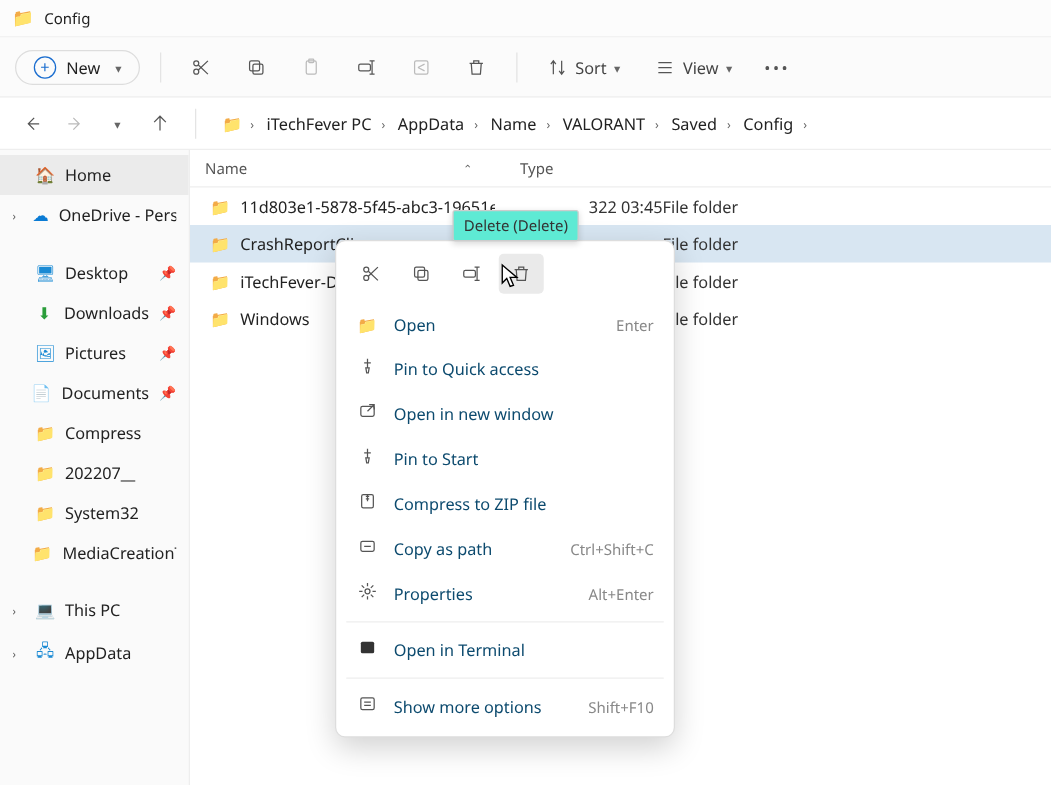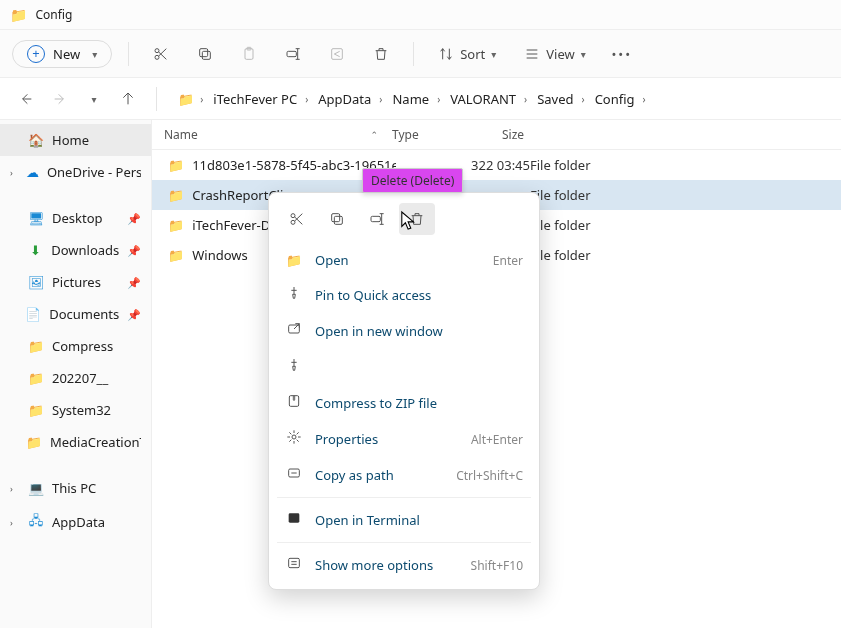--- a/index.html
+++ b/index.html
@@ -38,21 +38,21 @@
   .side-item .expander { width:10px; font-size:9px; color:#555;}
   .side-item .ico { width:16px; text-align:center;}
   .side-item .pin { margin-left:auto; color:#888; font-size:11px;}
   .side-gap { height:14px;}
 
   .files { flex:1; position:relative;}
   .col-header { display:flex; align-items:center; padding:6px 4px; color:#555; font-size:12px; border-bottom:1px solid #eee;}
   .col-name { flex:0 0 236px; padding-left:8px; display:flex; align-items:center; gap:8px;}
   .col-name .sort { font-size:9px; color:#666; margin-left:auto; margin-right:14px;}
   .col-date { flex:0 0 134px;}
-  .col-type { flex:0 0 110px;}
+  .col-type { flex:0 0 110px;margin-left:24px;}
   .col-size { flex:1;}
 
   .file-row { display:flex; align-items:center; padding:6px 8px; cursor:default;}
   .file-row.selected { background:#d8e6f2;}
   .file-row .fname { flex:0 0 236px; display:flex; align-items:center; gap:8px; padding-left:8px; overflow:hidden; white-space:nowrap;}
   .file-row .fdate { flex:0 0 134px; color:#333;text-align:right;}
   .file-row .ftype { flex:0 0 110px; color:#333;}
   .file-row .fsize { flex:1;}
   .folder-ico { color:#f4c542;}
 
@@ -61,21 +61,21 @@
   .ctx-icon-row { display:flex; gap:4px; padding:4px 10px 8px 10px; }
   .ctx-icon-btn { width:36px; height:32px; display:flex; align-items:center; justify-content:center; border-radius:4px; cursor:pointer; color:#555;}
   .ctx-icon-btn.hover { background:#eaeaea;}
   .ctx-item { display:flex; align-items:center; gap:12px; padding:8px 16px; cursor:pointer;}
   .ctx-item .mi-ico { width:18px; color:#555; text-align:center;}
   .ctx-item .mi-label { flex:1; color:#0c4a6e;}
   .ctx-item .mi-short { color:#888; font-size:12px;}
   .ctx-sep { height:1px; background:#eee; margin:4px 8px;}
 
   
-  .tooltip { position:absolute; left:362px; top:168px; background:#d946ef; border:1px solid #ccc; padding:3px 8px; font-size:12px; color:#333; z-index:60; border-radius:2px; box-shadow:0 2px 5px rgba(0,0,0,.15);}
+  .tooltip { position:absolute; left:362px; top:168px; background:#5eead4; border:1px solid #ccc; padding:3px 8px; font-size:12px; color:#333; z-index:60; border-radius:2px; box-shadow:0 2px 5px rgba(0,0,0,.15);}
 
   
   .cursor { position:absolute; left:400px; top:210px; z-index:70; pointer-events:none;}
   .cursor svg { width:18px; height:22px;}
 
   
   svg.ic { width:16px; height:16px; stroke:#555; fill:none; stroke-width:1.5;}
 </style>
 </head>
 <body>
@@ -273,21 +273,20 @@
       </div>
   </div>
 
   <div class="files">
     <div class="col-header">
       <div class="col-name">
           <span>Name</span>
           <span class="sort">⌃</span>
         </div>
       <div class="col-type"><span>Type</span></div>
-      <div class="col-size"><span>Size</span></div>
     </div>
 
     <div class="file-row">
       <div class="fname">
           <span class="folder-ico">📁</span>
           <span>11d803e1-5878-5f45-abc3-19651e6</span>
         </div>
       <div class="fdate">322 03:45</div>
       <div class="ftype">File folder</div>
       <div class="fsize"></div>
@@ -366,43 +365,44 @@
       <span class="mi-ico"><svg class="ic" viewBox="0 0 24 24">
           <rect x="4" y="6" width="16" height="12" rx="2"></rect>
           <path d="M12 12 L20 4 M14 4 L20 4 L20 10"></path>
         </svg></span>
       <span class="mi-label">Open in new window</span>
     </div>
   <div class="ctx-item">
       <span class="mi-ico"><svg class="ic" viewBox="0 0 24 24">
           <path d="M12 3 L12 14 M8 8 L16 8 M10 14 L14 14 L13 20 L11 20 Z"></path>
         </svg></span>
+      <span class="mi-label">Pin to Start</span>
     </div>
   <div class="ctx-item">
       <span class="mi-ico"><svg class="ic" viewBox="0 0 24 24">
           <rect x="5" y="4" width="14" height="16" rx="2"></rect>
           <path d="M12 4 L12 12 M10 6 L14 6 M10 9 L14 9"></path>
         </svg></span>
       <span class="mi-label">Compress to ZIP file</span>
     </div>
   <div class="ctx-item">
       <span class="mi-ico"><svg class="ic" viewBox="0 0 24 24">
+          <rect x="4" y="6" width="16" height="12" rx="2"></rect>
+          <path d="M8 12 L16 12"></path>
+        </svg></span>
+      <span class="mi-label">Copy as path</span>
+      <span class="mi-short">Ctrl+Shift+C</span>
+    </div>
+  <div class="ctx-item">
+      <span class="mi-ico"><svg class="ic" viewBox="0 0 24 24">
           <circle cx="12" cy="12" r="3"></circle>
           <path d="M12 2 L12 6 M12 18 L12 22 M2 12 L6 12 M18 12 L22 12 M5 5 L8 8 M16 16 L19 19 M19 5 L16 8 M8 16 L5 19"></path>
         </svg></span>
       <span class="mi-label">Properties</span>
       <span class="mi-short">Alt+Enter</span>
-    </div>
-  <div class="ctx-item">
-      <span class="mi-ico"><svg class="ic" viewBox="0 0 24 24">
-          <rect x="4" y="6" width="16" height="12" rx="2"></rect>
-          <path d="M8 12 L16 12"></path>
-        </svg></span>
-      <span class="mi-label">Copy as path</span>
-      <span class="mi-short">Ctrl+Shift+C</span>
     </div>
   <div class="ctx-sep"></div>
   <div class="ctx-item">
       <span class="mi-ico"><svg class="ic" viewBox="0 0 24 24" style="fill:#333;stroke:none">
           <rect x="4" y="5" width="16" height="14" rx="2"></rect>
         </svg></span>
       <span class="mi-label">Open in Terminal</span>
     </div>
   <div class="ctx-sep"></div>
   <div class="ctx-item">

